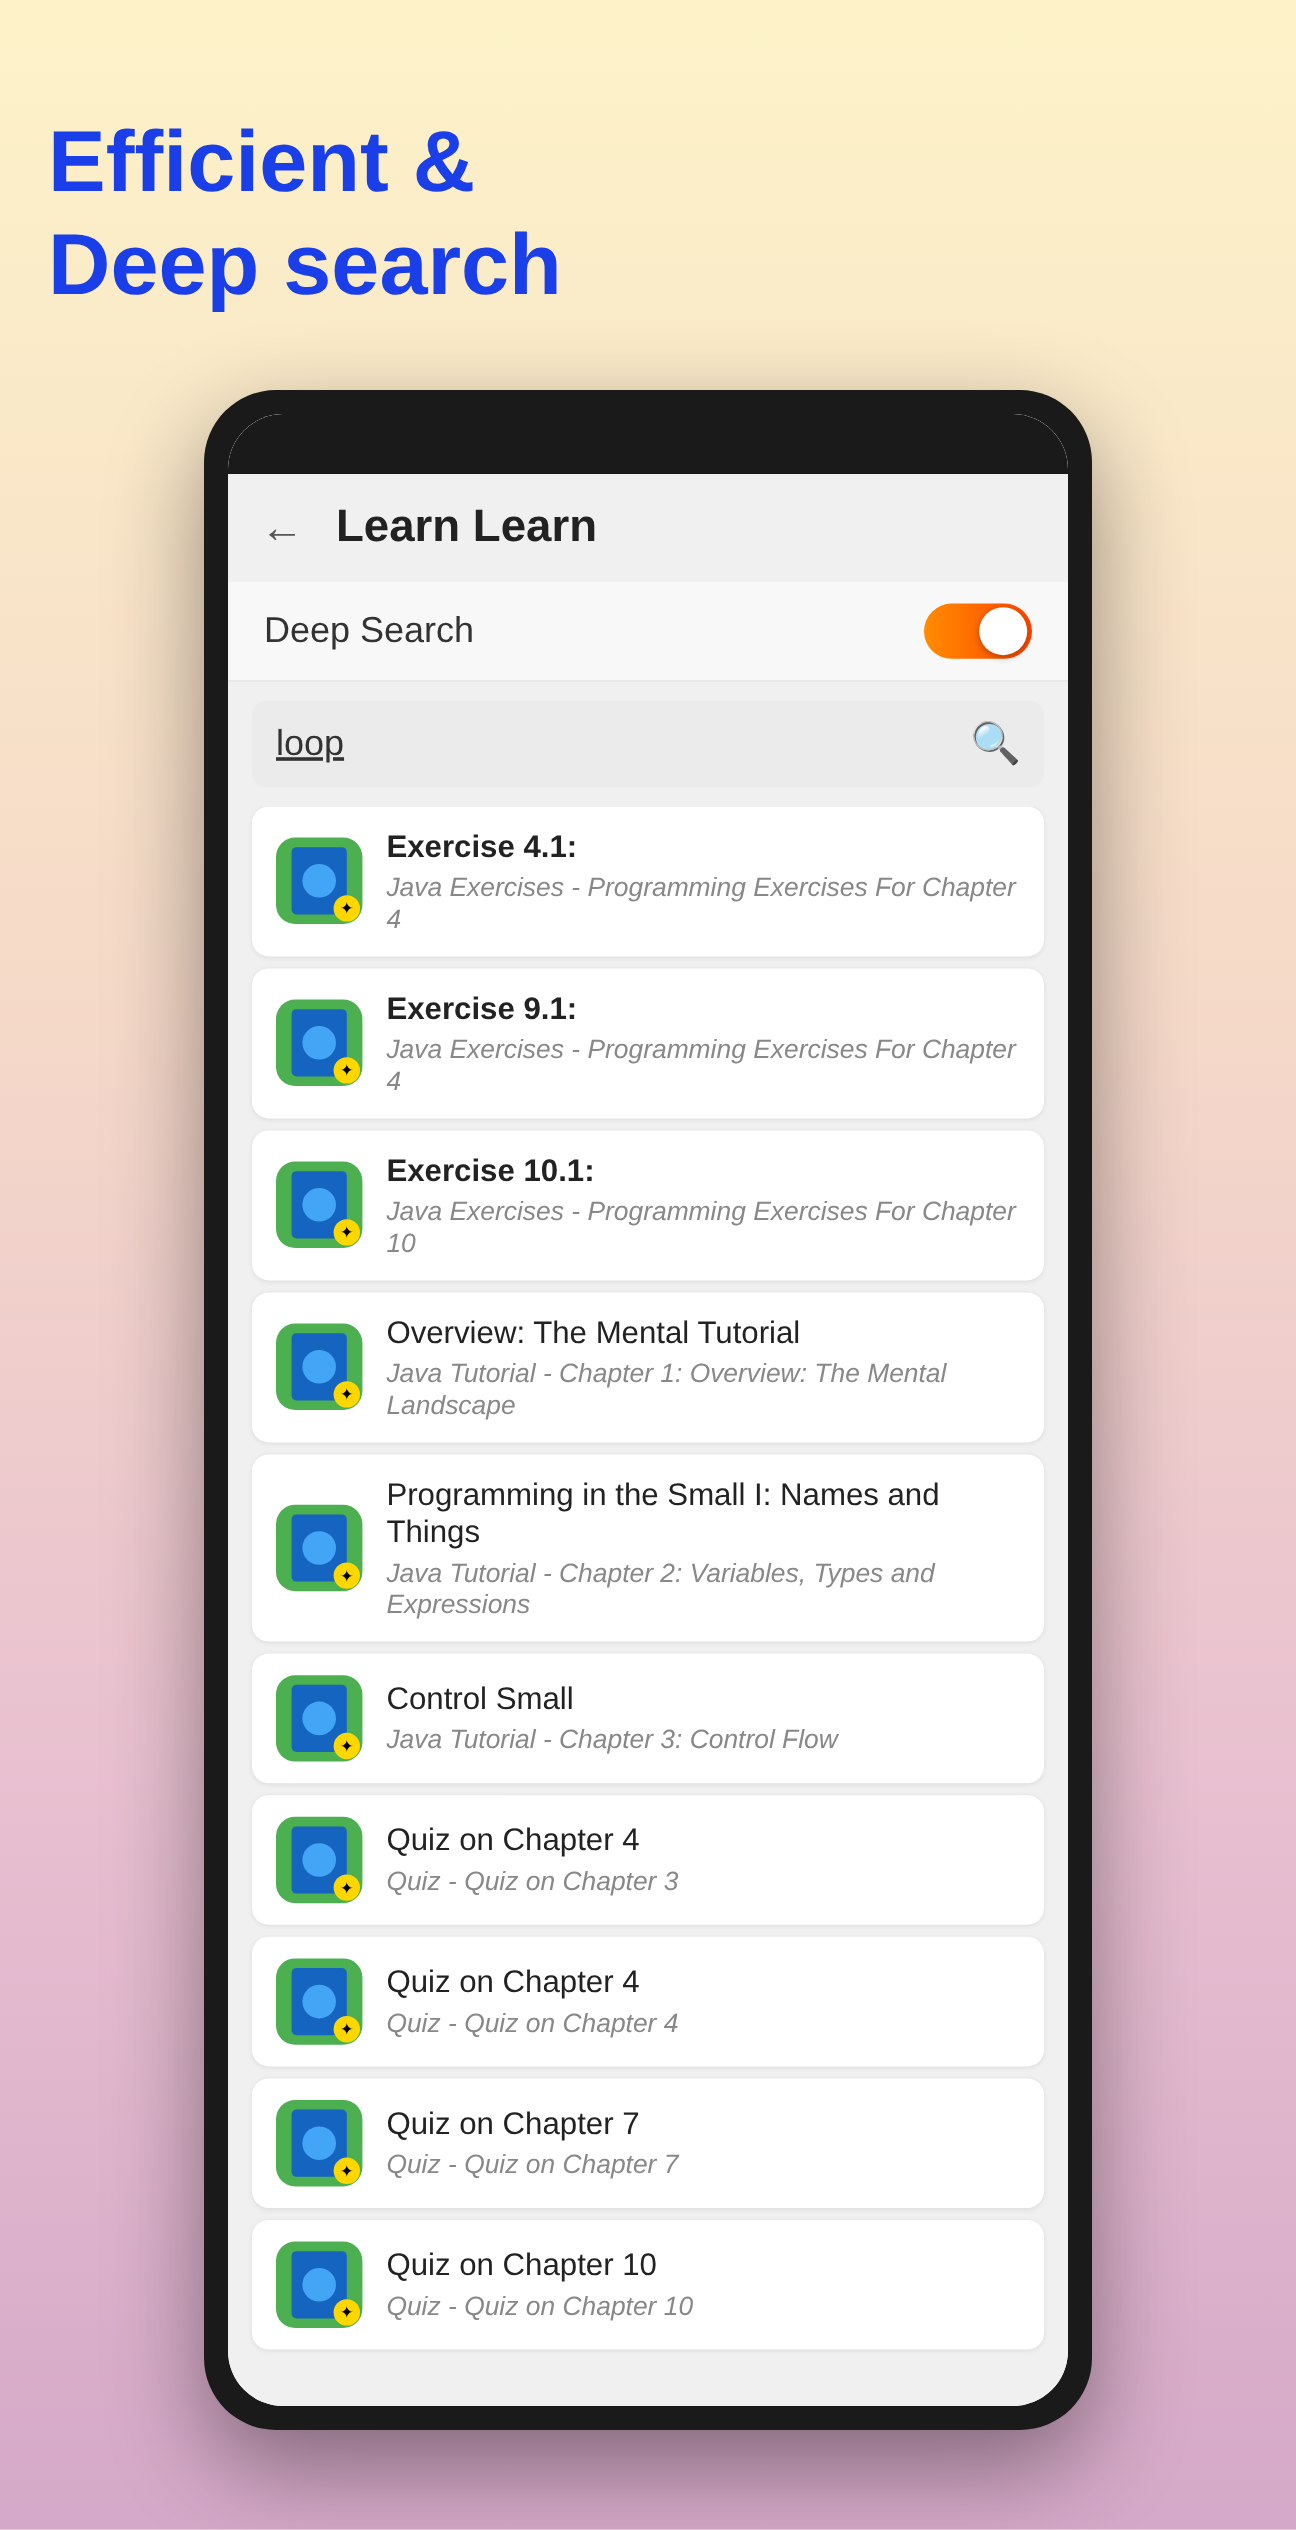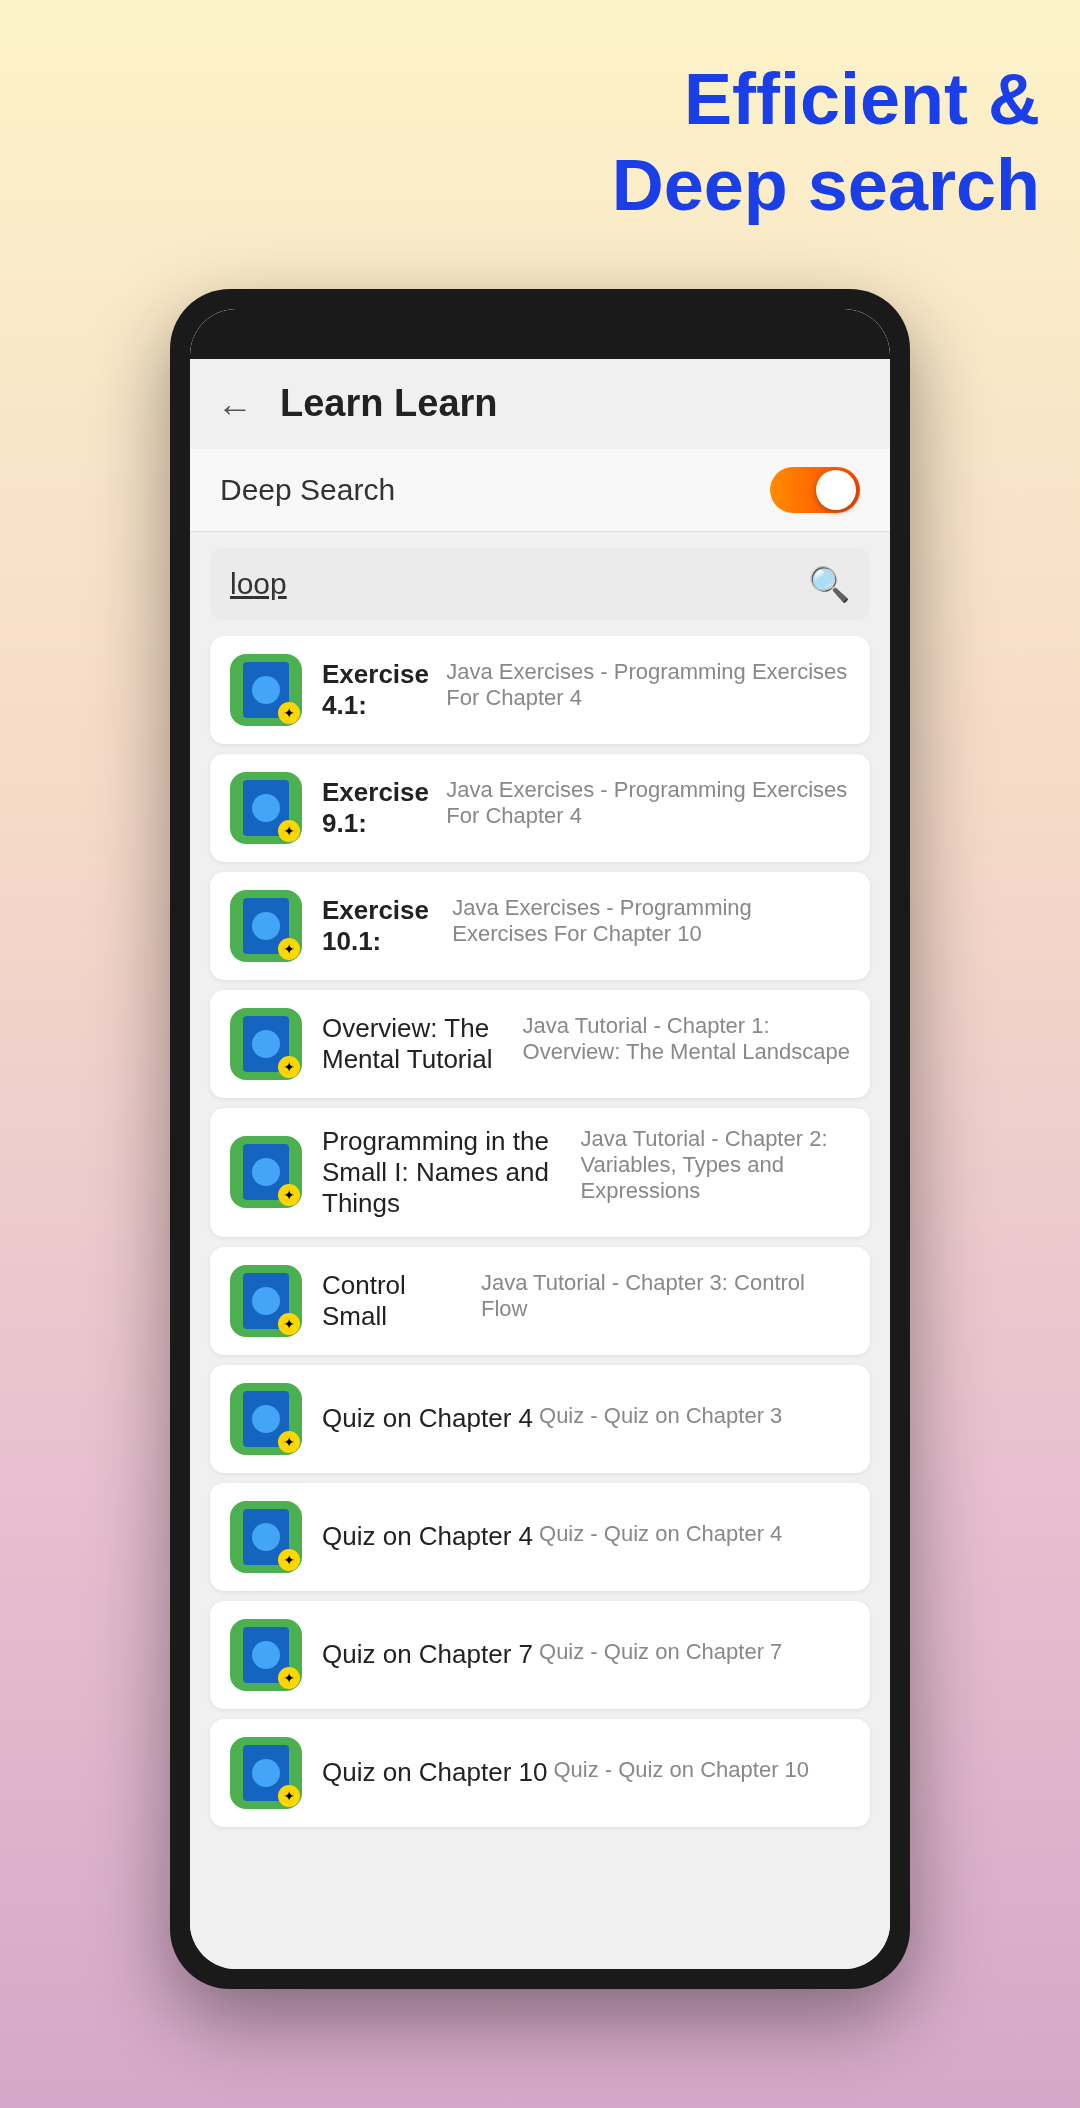--- a/index.html
+++ b/index.html
@@ -9,22 +9,22 @@
       font-family: 'Segoe UI', Arial, sans-serif;
       background: linear-gradient(180deg, #fdf3c8 0%, #f5d9c8 40%, #e8c0d0 70%, #d4a8c8 100%);
       display: flex;
       flex-direction: column;
       align-items: center;
       overflow: hidden;
     }
 
     .headline-area {
       width: 100%;
-      text-align: right;
-      padding: 56px 40px 40px;
+      text-align: left;
+      padding: 92px 40px 40px;
     }
     .headline-text {
       font-size: 72px;
       font-weight: 800;
       color: #1a3ee8;
       line-height: 1.2;
     }
 
     .phone-wrapper {
       width: 740px;
@@ -207,30 +207,32 @@
       border-radius: 50%;
       display: flex;
       align-items: center;
       justify-content: center;
       font-size: 14px;
     }
 
     .item-text {
       flex: 1;
       display: flex;
+      flex-direction: column;
       gap: 6px;
     }
     .item-title {
       font-size: 26px;
       font-weight: 500;
       color: #222;
     }
     .item-subtitle {
       font-size: 22px;
       color: #888;
+      font-style: italic;
     }
   </style>
 </head>
 <body>
 
 <div class="headline-area">
   <div class="headline-text">
     <span>Efficient &amp;</span><br>
     <span>Deep search</span>
   </div>

